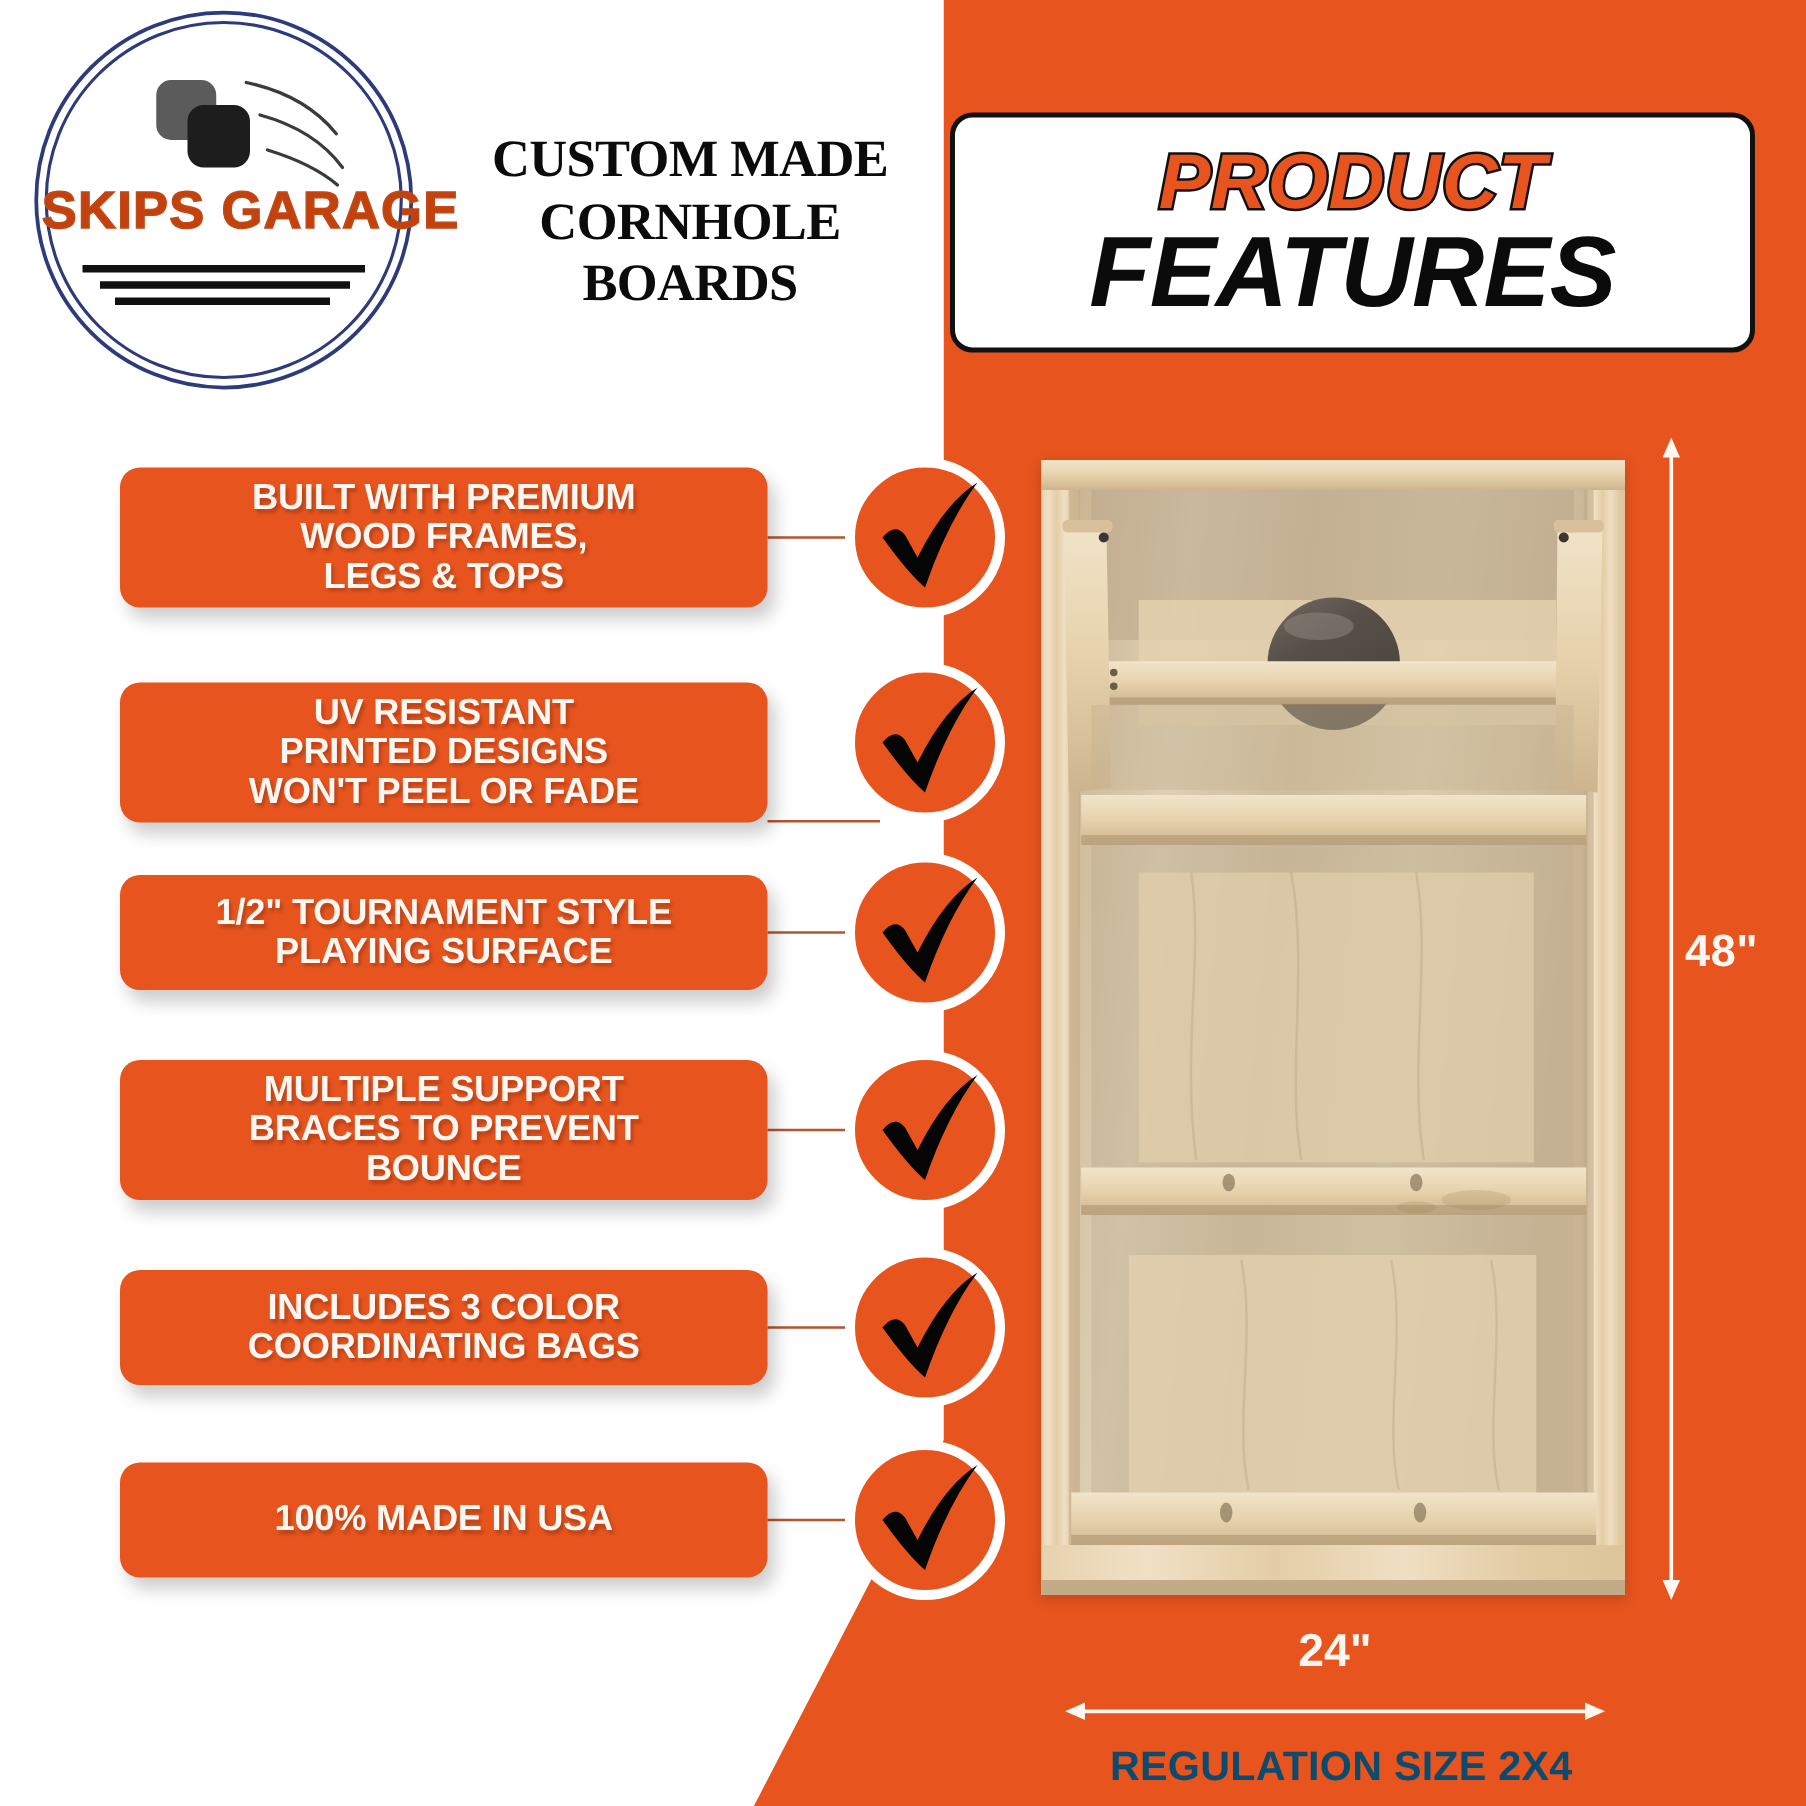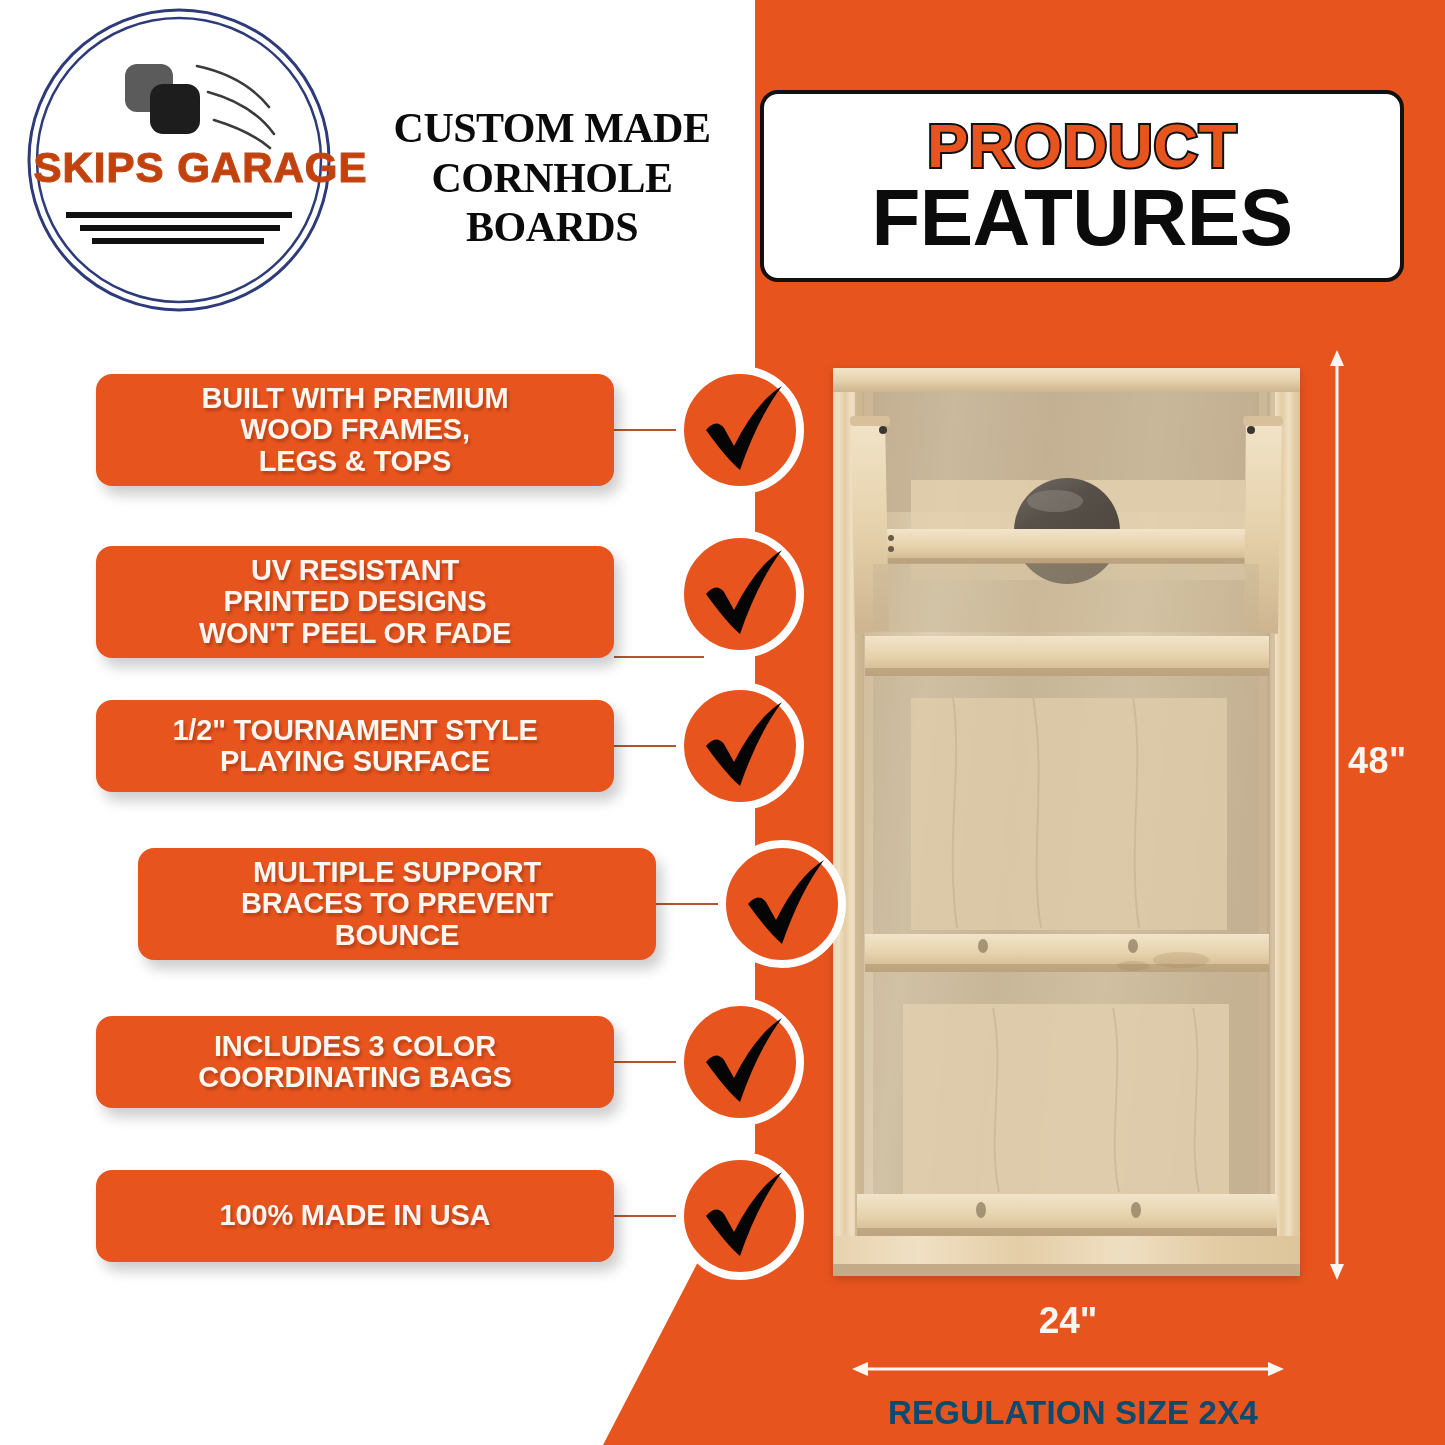--- a/index.html
+++ b/index.html
@@ -50,21 +50,21 @@
   
   .pf-banner {
     position: absolute;
     left: 760px; top: 90px;
     width: 644px; height: 192px;
     background: #ffffff;
     border: 4px solid #111111;
     border-radius: 18px;
     z-index: 6;
     display: flex; flex-direction: column;
-    align-items: center; justify-content: center;
+    align-items: center; justify-content: center; font-style: italic;
   }
   .pf-product {
     font-size: 62px; font-weight: 700;
     letter-spacing: 0.5px;
     color: #E8541E;
     -webkit-text-stroke: 4px #111111;
     paint-order: stroke fill;
     line-height: 1.0;
     margin-bottom: 2px;
   }
@@ -251,21 +251,21 @@
 PLAYING SURFACE</div>
       </div>
       <div class="check-badge">
         <svg viewBox="0 0 128 128">
           <circle cx="64" cy="64" r="60" fill="#E8541E" stroke="#ffffff" stroke-width="8"></circle>
           <path d="M30 64 Q 40 52 48 62 L 58 80 Q 80 36 106 20 Q 82 52 64 104 Q 50 92 30 64 Z" fill="#050505"></path>
         </svg>
       </div>
     </div>
 
-    <div class="feature-row" style="top:484px;margin-left:42px;">
+    <div class="feature-row" style="top:484px;">
       <div class="connector"></div>
       <div class="pill">
         <div class="pill-text">MULTIPLE SUPPORT
 BRACES TO PREVENT
 BOUNCE</div>
       </div>
       <div class="check-badge">
         <svg viewBox="0 0 128 128">
           <circle cx="64" cy="64" r="60" fill="#E8541E" stroke="#ffffff" stroke-width="8"></circle>
           <path d="M30 64 Q 40 52 48 62 L 58 80 Q 80 36 106 20 Q 82 52 64 104 Q 50 92 30 64 Z" fill="#050505"></path>

